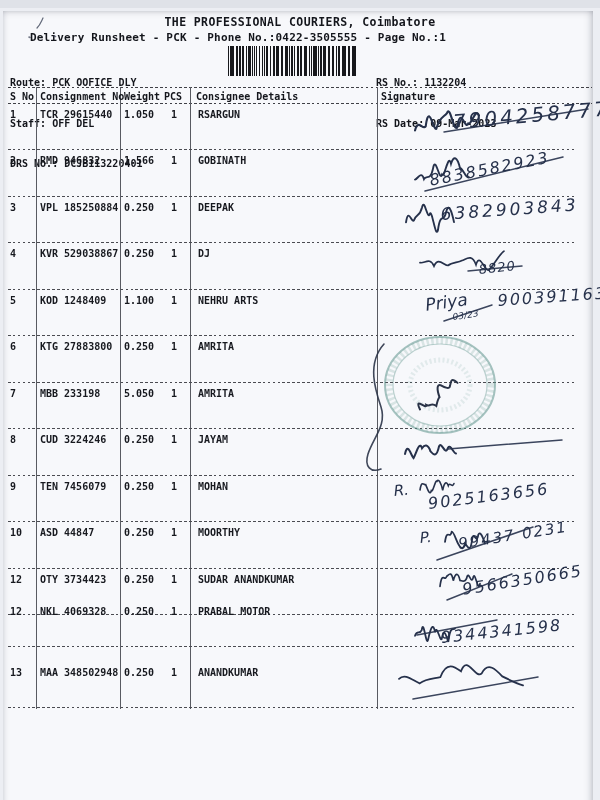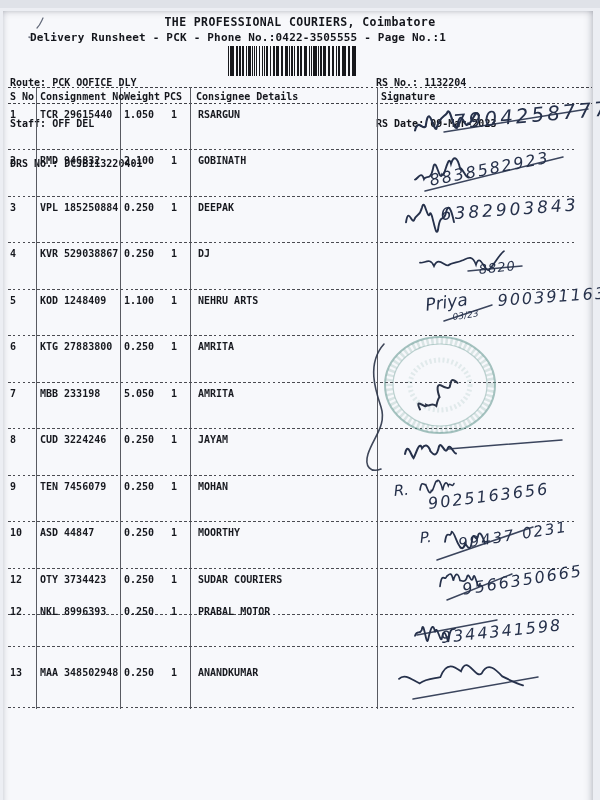--- a/index.html
+++ b/index.html
@@ -110,21 +110,21 @@
     <span class="cell c-sno">1</span>
     <span class="cell c-con">TCR 29615440</span>
     <span class="cell c-wt">1.050</span>
     <span class="cell c-pcs">1</span>
     <span class="cell c-name">RSARGUN</span>
   </div>
 
   <div class="row" style="top: 142.46px; height: 46.46px;">
     <span class="cell c-sno">2</span>
     <span class="cell c-con">RMD 946832</span>
-    <span class="cell c-wt">2.100</span>
+    <span class="cell c-wt">1.566</span>
     <span class="cell c-pcs">1</span>
     <span class="cell c-name">GOBINATH</span>
   </div>
 
   <div class="row" style="top: 188.92px; height: 46.46px;">
     <span class="cell c-sno">3</span>
     <span class="cell c-con">VPL 185250884</span>
     <span class="cell c-wt">0.250</span>
     <span class="cell c-pcs">1</span>
     <span class="cell c-name">DEEPAK</span>
@@ -184,26 +184,26 @@
     <span class="cell c-wt">0.250</span>
     <span class="cell c-pcs">1</span>
     <span class="cell c-name">MOORTHY</span>
   </div>
 
   <div class="row" style="top: 560.6px; height: 46.46px;">
     <span class="cell c-sno">12</span>
     <span class="cell c-con">OTY 3734423</span>
     <span class="cell c-wt">0.250</span>
     <span class="cell c-pcs">1</span>
-    <span class="cell c-name">SUDAR COURIERS</span>
+    <span class="cell c-name">SUDAR ANANDKUMAR</span>
   </div>
 
   <div class="row" style="top: 593px; height: 46.46px;">
     <span class="cell c-sno">12</span>
-    <span class="cell c-con">NKL 8996393</span>
+    <span class="cell c-con">NKL 4069328</span>
     <span class="cell c-wt">0.250</span>
     <span class="cell c-pcs">1</span>
     <span class="cell c-name">PRABAL MOTOR</span>
   </div>
 
   <div class="row" style="top: 653.52px; height: 46.46px;">
     <span class="cell c-sno">13</span>
     <span class="cell c-con">MAA 348502948</span>
     <span class="cell c-wt">0.250</span>
     <span class="cell c-pcs">1</span>

